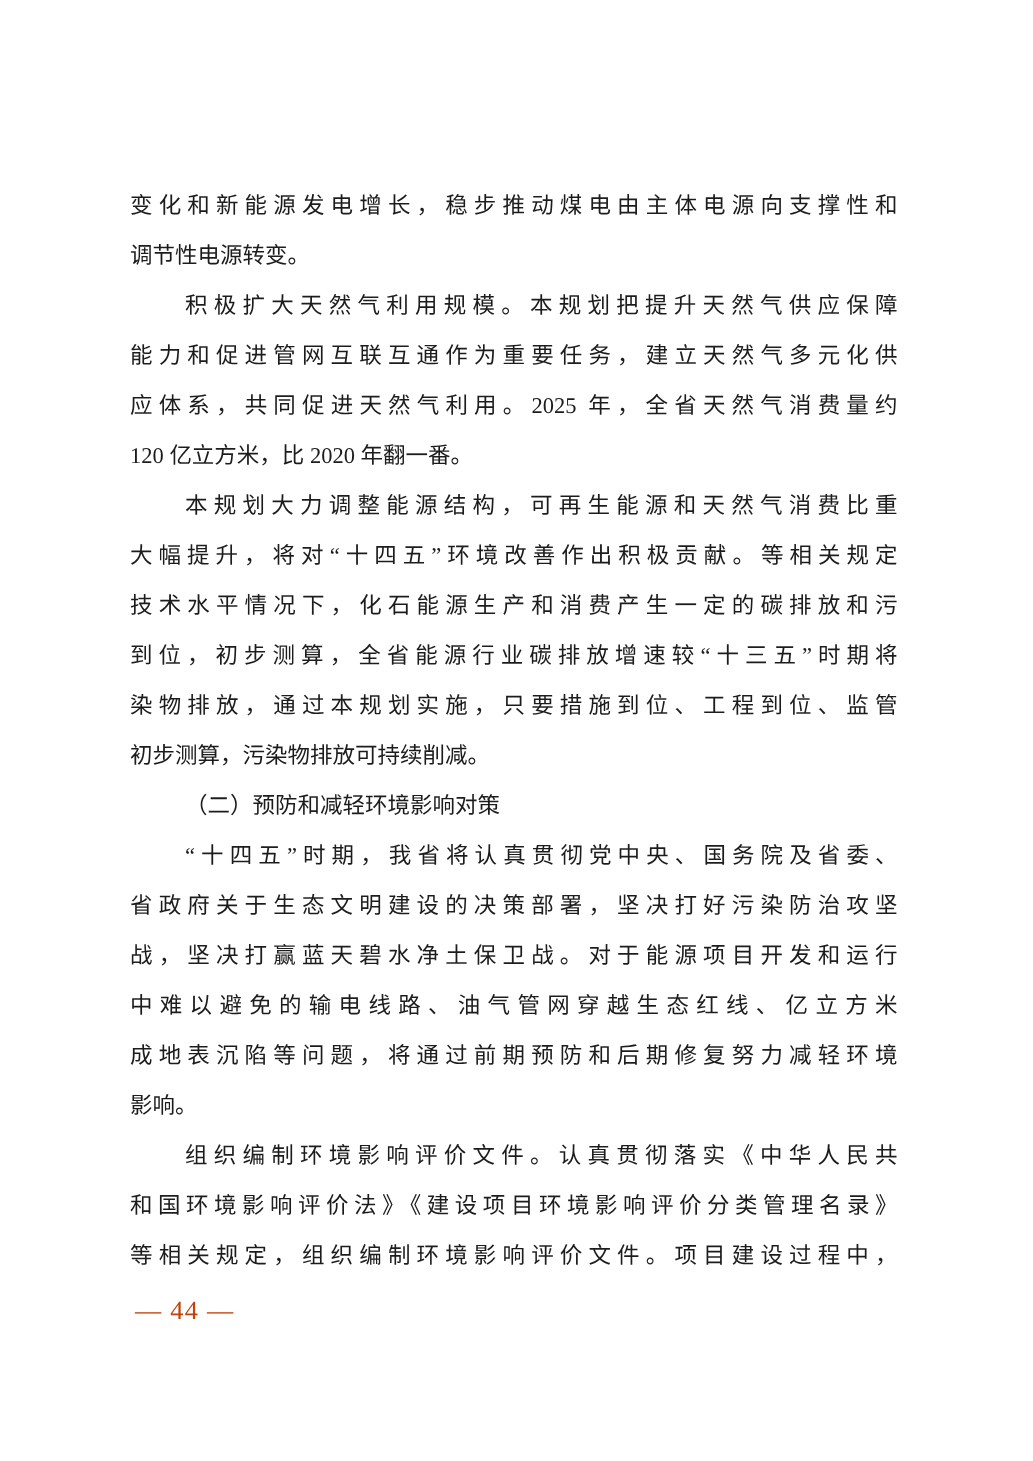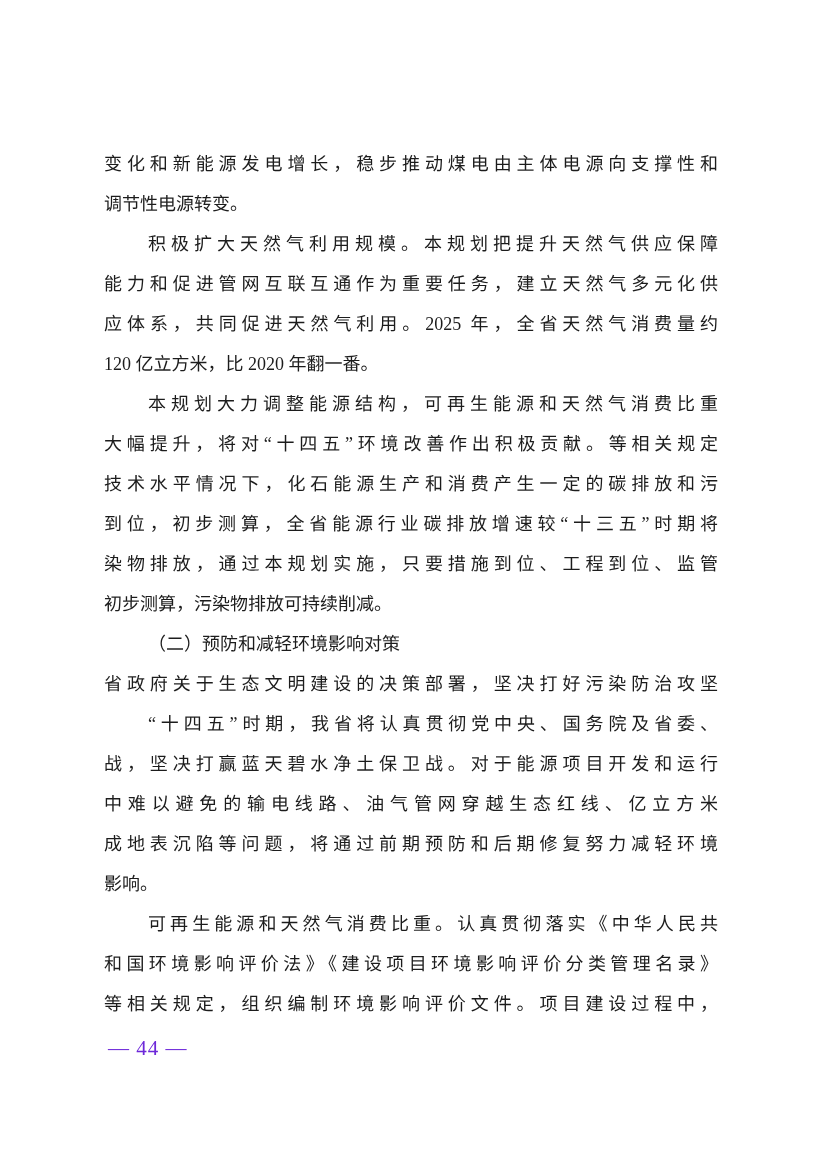--- a/index.html
+++ b/index.html
@@ -45,45 +45,45 @@
     font-weight: 400;
   }
   .footer {
     position: absolute;
     left: 108px;
     top: 1033px;
     height: 30px;
     line-height: 30px;
     font-size: 21px;
     letter-spacing: 1px;
-    color: #6d28d9;
+    color: #c2410c;
   }
 </style>
 </head>
 <body>
 
 <div class="page">
   <main class="text-block">
       <div class="line just"><span class="seg">变化和新能源发电增长，稳步推动煤电由主体电源向支撑性和</span></div>
       <div class="line"><span class="seg">调节性电源转变。</span></div>
       <div class="line just ind"><span class="seg-bold">积极扩大天然气利用规模。</span><span class="seg">本规划把提升天然气供应保障</span></div>
       <div class="line just"><span class="seg">能力和促进管网互联互通作为重要任务，建立天然气多元化供</span></div>
       <div class="line just"><span class="seg">应体系，共同促进天然气利用。2025 年，全省天然气消费量约</span></div>
       <div class="line"><span class="seg">120 亿立方米，比 2020 年翻一番。</span></div>
       <div class="line just ind"><span class="seg">本规划大力调整能源结构，可再生能源和天然气消费比重</span></div>
       <div class="line just"><span class="seg">大幅提升，将对“十四五”环境改善作出积极贡献。等相关规定</span></div>
       <div class="line just"><span class="seg">技术水平情况下，化石能源生产和消费产生一定的碳排放和污</span></div>
       <div class="line just"><span class="seg">到位，初步测算，全省能源行业碳排放增速较“十三五”时期将</span></div>
       <div class="line just"><span class="seg">染物排放，通过本规划实施，只要措施到位、工程到位、监管</span></div>
       <div class="line"><span class="seg">初步测算，污染物排放可持续削减。</span></div>
       <div class="line ind"><span class="seg-bold">（二）预防和减轻环境影响对策</span></div>
+      <div class="line just ind"><span class="seg">“十四五”时期，我省将认真贯彻党中央、国务院及省委、</span></div>
       <div class="line just"><span class="seg">省政府关于生态文明建设的决策部署，坚决打好污染防治攻坚</span></div>
-      <div class="line just ind"><span class="seg">“十四五”时期，我省将认真贯彻党中央、国务院及省委、</span></div>
       <div class="line just"><span class="seg">战，坚决打赢蓝天碧水净土保卫战。对于能源项目开发和运行</span></div>
       <div class="line just"><span class="seg">中难以避免的输电线路、油气管网穿越生态红线、亿立方米</span></div>
       <div class="line just"><span class="seg">成地表沉陷等问题，将通过前期预防和后期修复努力减轻环境</span></div>
       <div class="line"><span class="seg">影响。</span></div>
-      <div class="line just ind"><span class="seg-bold">可再生能源和天然气消费比重。</span><span class="seg">认真贯彻落实《中华人民共</span></div>
+      <div class="line just ind"><span class="seg-bold">组织编制环境影响评价文件。</span><span class="seg">认真贯彻落实《中华人民共</span></div>
       <div class="line just"><span class="seg">和国环境影响评价法》《建设项目环境影响评价分类管理名录》</span></div>
       <div class="line just"><span class="seg">等相关规定，组织编制环境影响评价文件。项目建设过程中，</span></div>
     </main>
   <div class="footer">— 44 —</div>
 </div>
 
 </body></html>

